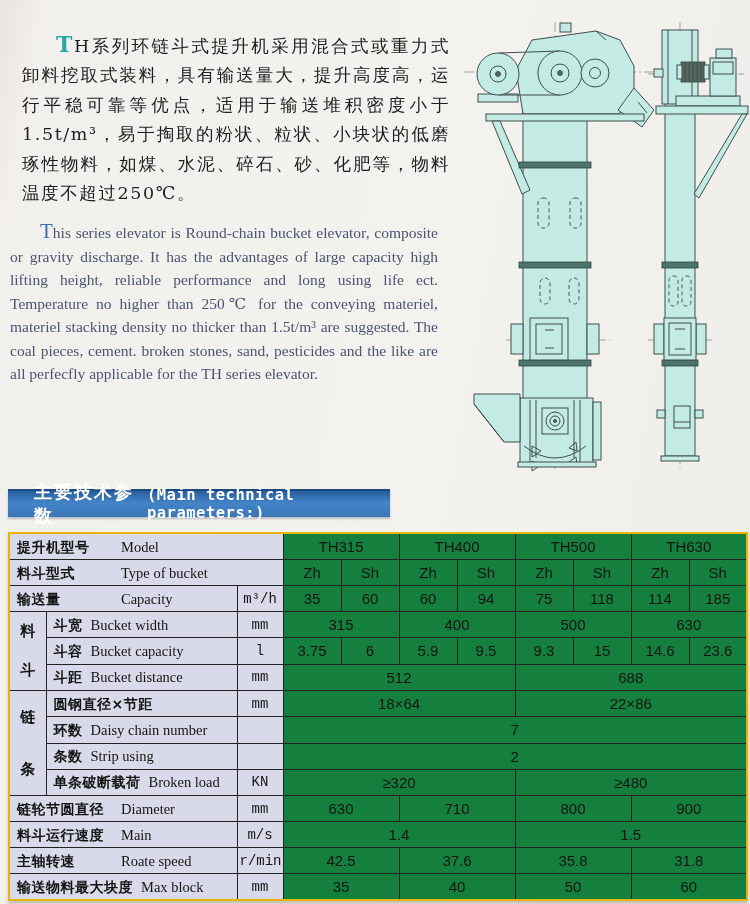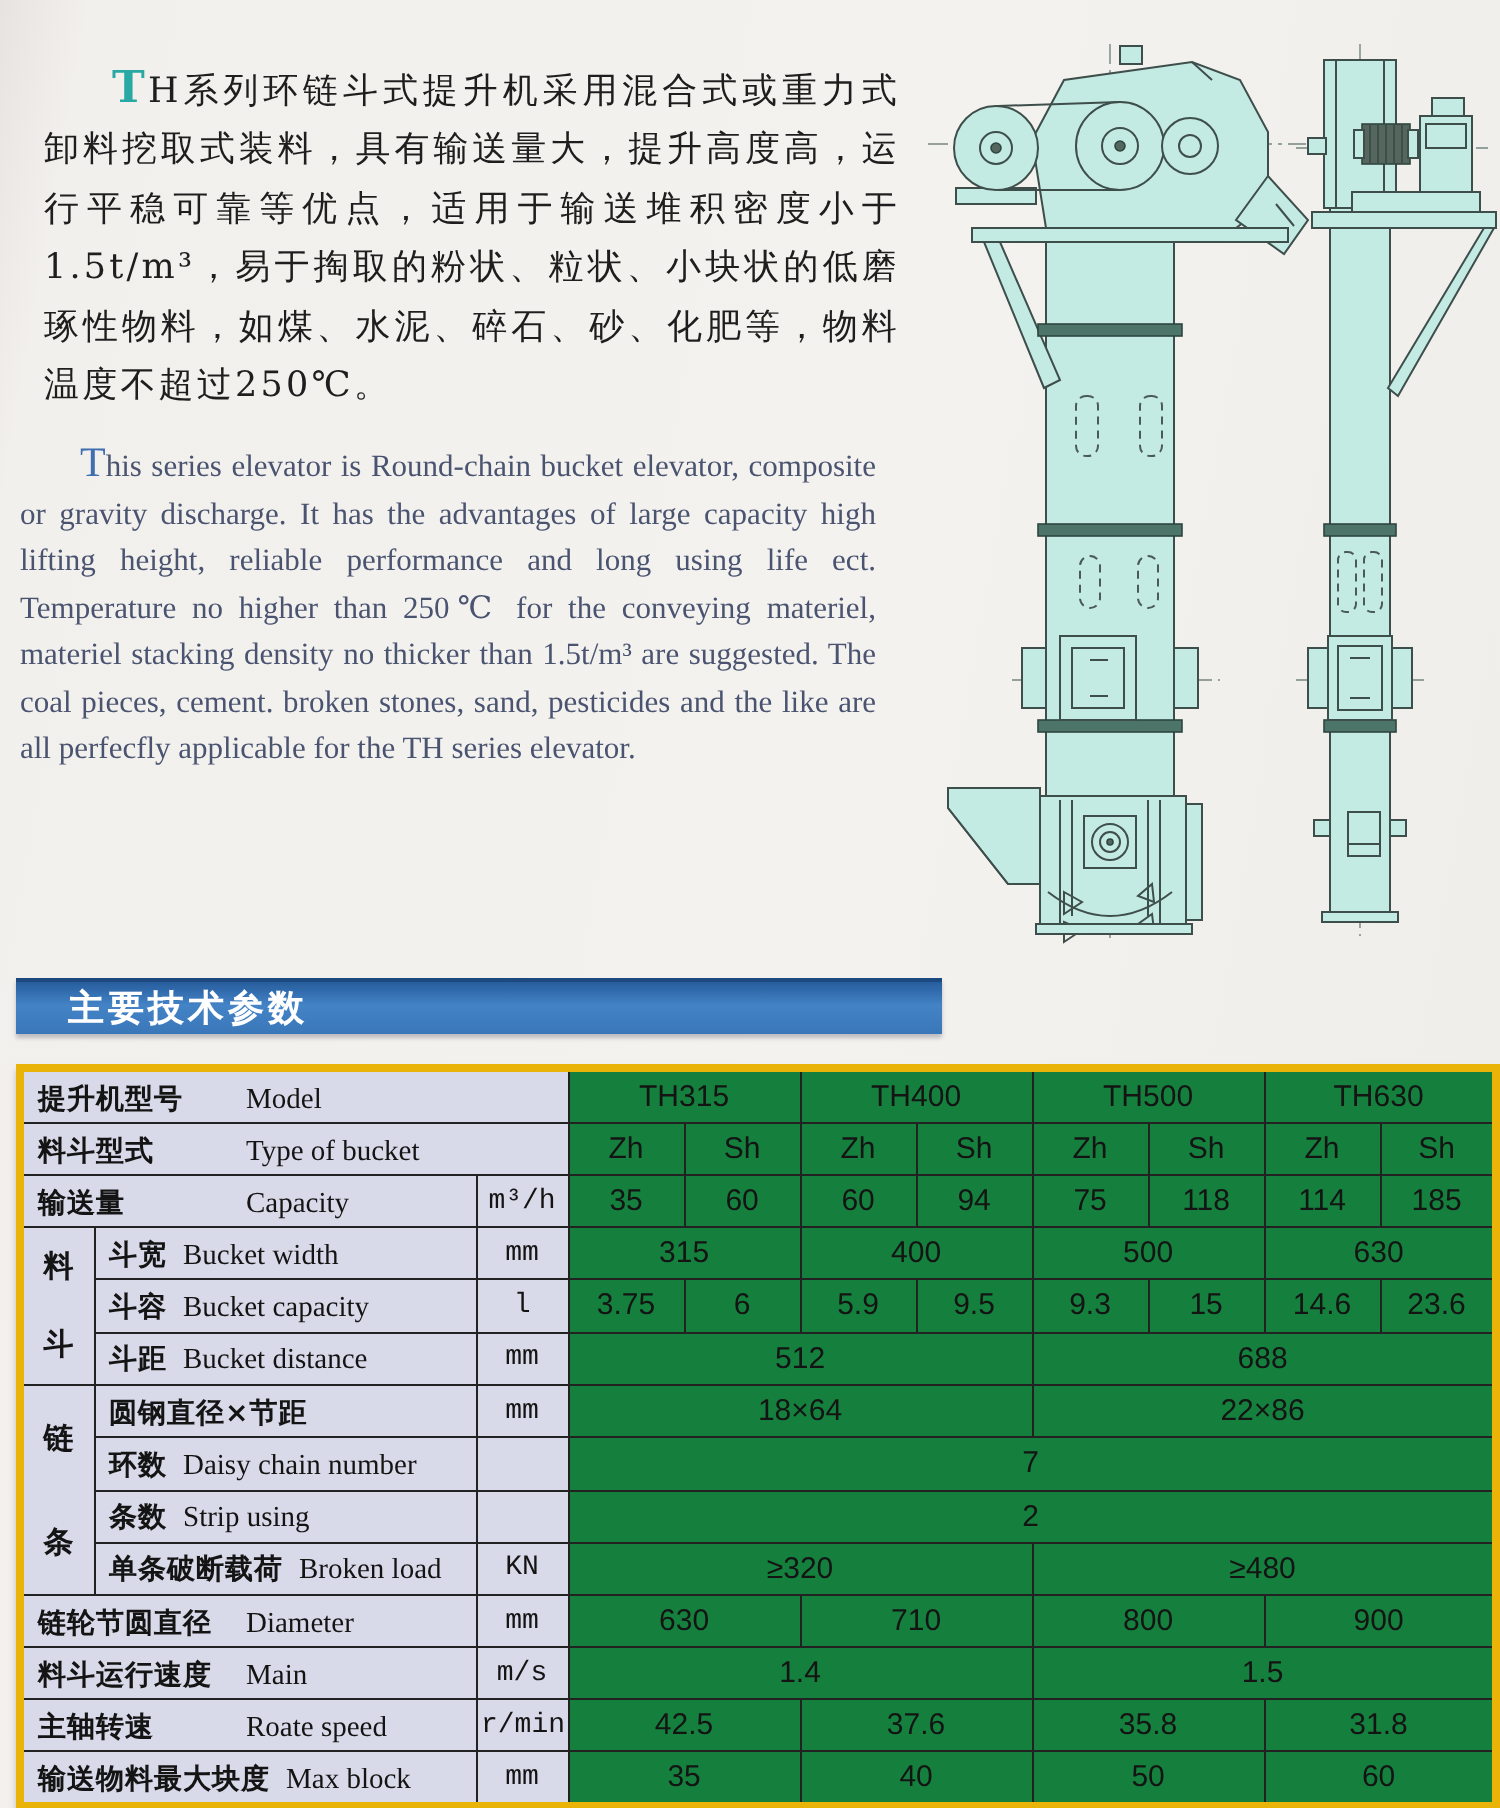--- a/index.html
+++ b/index.html
@@ -26,33 +26,33 @@
   
   .drawings{position:absolute;left:448px;top:10px;}
   .f{fill:#c4eae4;stroke:#3e4e4b;stroke-width:1;}
   .ln{fill:none;stroke:#3e4e4b;stroke-width:1;}
   .band{fill:#4c7468;stroke:#2d463f;stroke-width:0.8;}
   .cl{fill:none;stroke:#76867f;stroke-width:0.7;stroke-dasharray:10 3 2 3;}
   .dash{fill:none;stroke:#4a5a57;stroke-width:1;stroke-dasharray:4 3;}
   .dk{fill:#55665f;stroke:#2d463f;stroke-width:0.8;}
   
   .section-bar{
-    position:absolute;left:8px;top:489px;width:463px;height:28px;box-sizing:border-box;
+    position:absolute;left:8px;top:489px;width:382px;height:28px;box-sizing:border-box;
     background:linear-gradient(180deg,#275d9d 0%,#4383c6 45%,#3a77b9 100%);
     border-top:2px solid #1c4a80;
     box-shadow:0 2px 2px rgba(90,90,110,.35);
     color:#fff;display:flex;align-items:center;gap:7px;padding-left:26px;
   }
   .section-bar .cn{font-size:18px;font-weight:bold;letter-spacing:2px;}
   .section-bar .en{font-family:"DejaVu Sans Mono",monospace;font-size:15.5px;font-weight:bold;letter-spacing:0.5px;}
   
   table.params{
     position:absolute;left:8px;top:532px;width:738px;
     border-collapse:collapse;table-layout:fixed;
-    border:4px solid #eab308;
+    border:2px solid #eab308;
     box-shadow:0 3px 3px rgba(160,150,140,.55);
   }
   .params td{
     border:1px solid #222;height:25px;padding:0 2px;
     text-align:center;vertical-align:middle;overflow:hidden;color:#141414;
   }
   .params td.label{background:#d9dae9;text-align:left;padding-left:7px;white-space:nowrap;}
   .params td.label .cn{font-weight:600;font-size:14px;letter-spacing:0.5px;}
   .params td.label .en{font-family:"Liberation Serif",serif;font-size:14.5px;margin-left:8px;}
   .params td.label.wide .cn{display:inline-block;min-width:96px;}
@@ -189,20 +189,21 @@
       <rect class="f" x="247" y="400" width="8" height="8"></rect>
       <rect class="f" x="226" y="396" width="16" height="22"></rect>
       <line class="ln" x1="226" y1="412" x2="242" y2="412"></line>
       <rect class="f" x="213" y="446" width="38" height="5"></rect>
     </g>
   </g>
 </svg>
 
 <div class="section-bar">
   <span class="cn">主要技术参数</span>
+  <span class="en">(Main technical parameters:)</span>
 </div>
 
 <table class="params">
     <colgroup>
       <col style="width: 37px;">
       <col style="width: 191px;">
       <col style="width: 46px;">
       <col style="width: 58px;">
       <col style="width: 58px;">
       <col style="width: 58px;">

